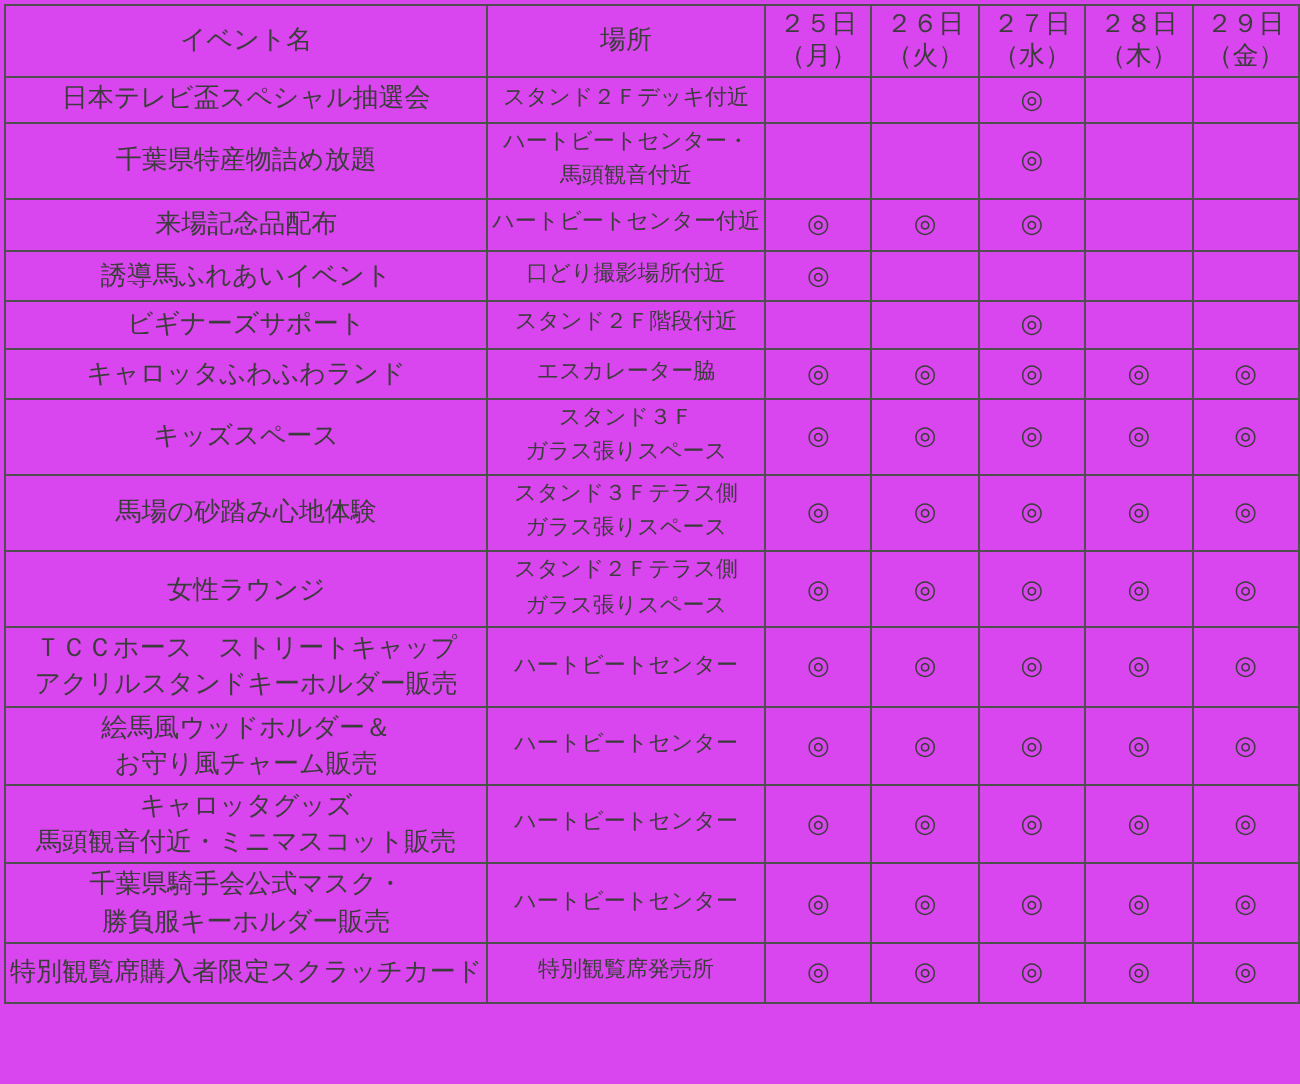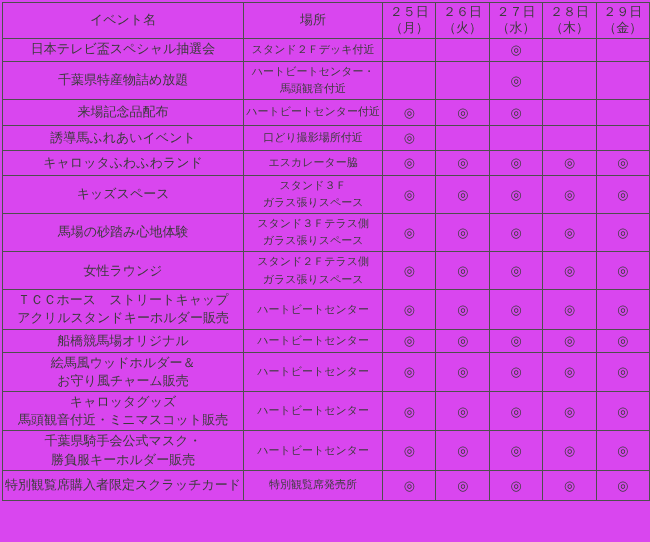--- a/index.html
+++ b/index.html
@@ -144,20 +144,33 @@
           </td>
           <td class="place-cell">
             <div class="cell-line">口どり撮影場所付近</div>
           </td>
           <td class="mark-cell"><span class="mark">◎</span></td>
           <td class="mark-cell"></td>
           <td class="mark-cell"></td>
           <td class="mark-cell"></td>
           <td class="mark-cell"></td>
         </tr>
+        <tr style="height: 24px;">
+          <td class="event-cell">
+            <div class="cell-line">ビギナーズサポート</div>
+          </td>
+          <td class="place-cell">
+            <div class="cell-line">スタンド２Ｆ階段付近</div>
+          </td>
+          <td class="mark-cell"></td>
+          <td class="mark-cell"></td>
+          <td class="mark-cell"><span class="mark">◎</span></td>
+          <td class="mark-cell"></td>
+          <td class="mark-cell"></td>
+        </tr>
         <tr style="height: 25px;">
           <td class="event-cell">
             <div class="cell-line">キャロッタふわふわランド</div>
           </td>
           <td class="place-cell">
             <div class="cell-line">エスカレーター脇</div>
           </td>
           <td class="mark-cell"><span class="mark">◎</span></td>
           <td class="mark-cell"><span class="mark">◎</span></td>
           <td class="mark-cell"><span class="mark">◎</span></td>
@@ -203,33 +216,20 @@
           <td class="mark-cell"><span class="mark">◎</span></td>
           <td class="mark-cell"><span class="mark">◎</span></td>
           <td class="mark-cell"><span class="mark">◎</span></td>
           <td class="mark-cell"><span class="mark">◎</span></td>
           <td class="mark-cell"><span class="mark">◎</span></td>
         </tr>
         <tr style="height: 37px;">
           <td class="event-cell">
             <div class="cell-line">ＴＣＣホース　ストリートキャップ</div>
             <div class="cell-line">アクリルスタンドキーホルダー販売</div>
-          </td>
-          <td class="place-cell">
-            <div class="cell-line">ハートビートセンター</div>
-          </td>
-          <td class="mark-cell"><span class="mark">◎</span></td>
-          <td class="mark-cell"><span class="mark">◎</span></td>
-          <td class="mark-cell"><span class="mark">◎</span></td>
-          <td class="mark-cell"><span class="mark">◎</span></td>
-          <td class="mark-cell"><span class="mark">◎</span></td>
-        </tr>
-        <tr style="height: 23px;">
-          <td class="event-cell">
-            <div class="cell-line">船橋競馬場オリジナル</div>
           </td>
           <td class="place-cell">
             <div class="cell-line">ハートビートセンター</div>
           </td>
           <td class="mark-cell"><span class="mark">◎</span></td>
           <td class="mark-cell"><span class="mark">◎</span></td>
           <td class="mark-cell"><span class="mark">◎</span></td>
           <td class="mark-cell"><span class="mark">◎</span></td>
           <td class="mark-cell"><span class="mark">◎</span></td>
         </tr>

